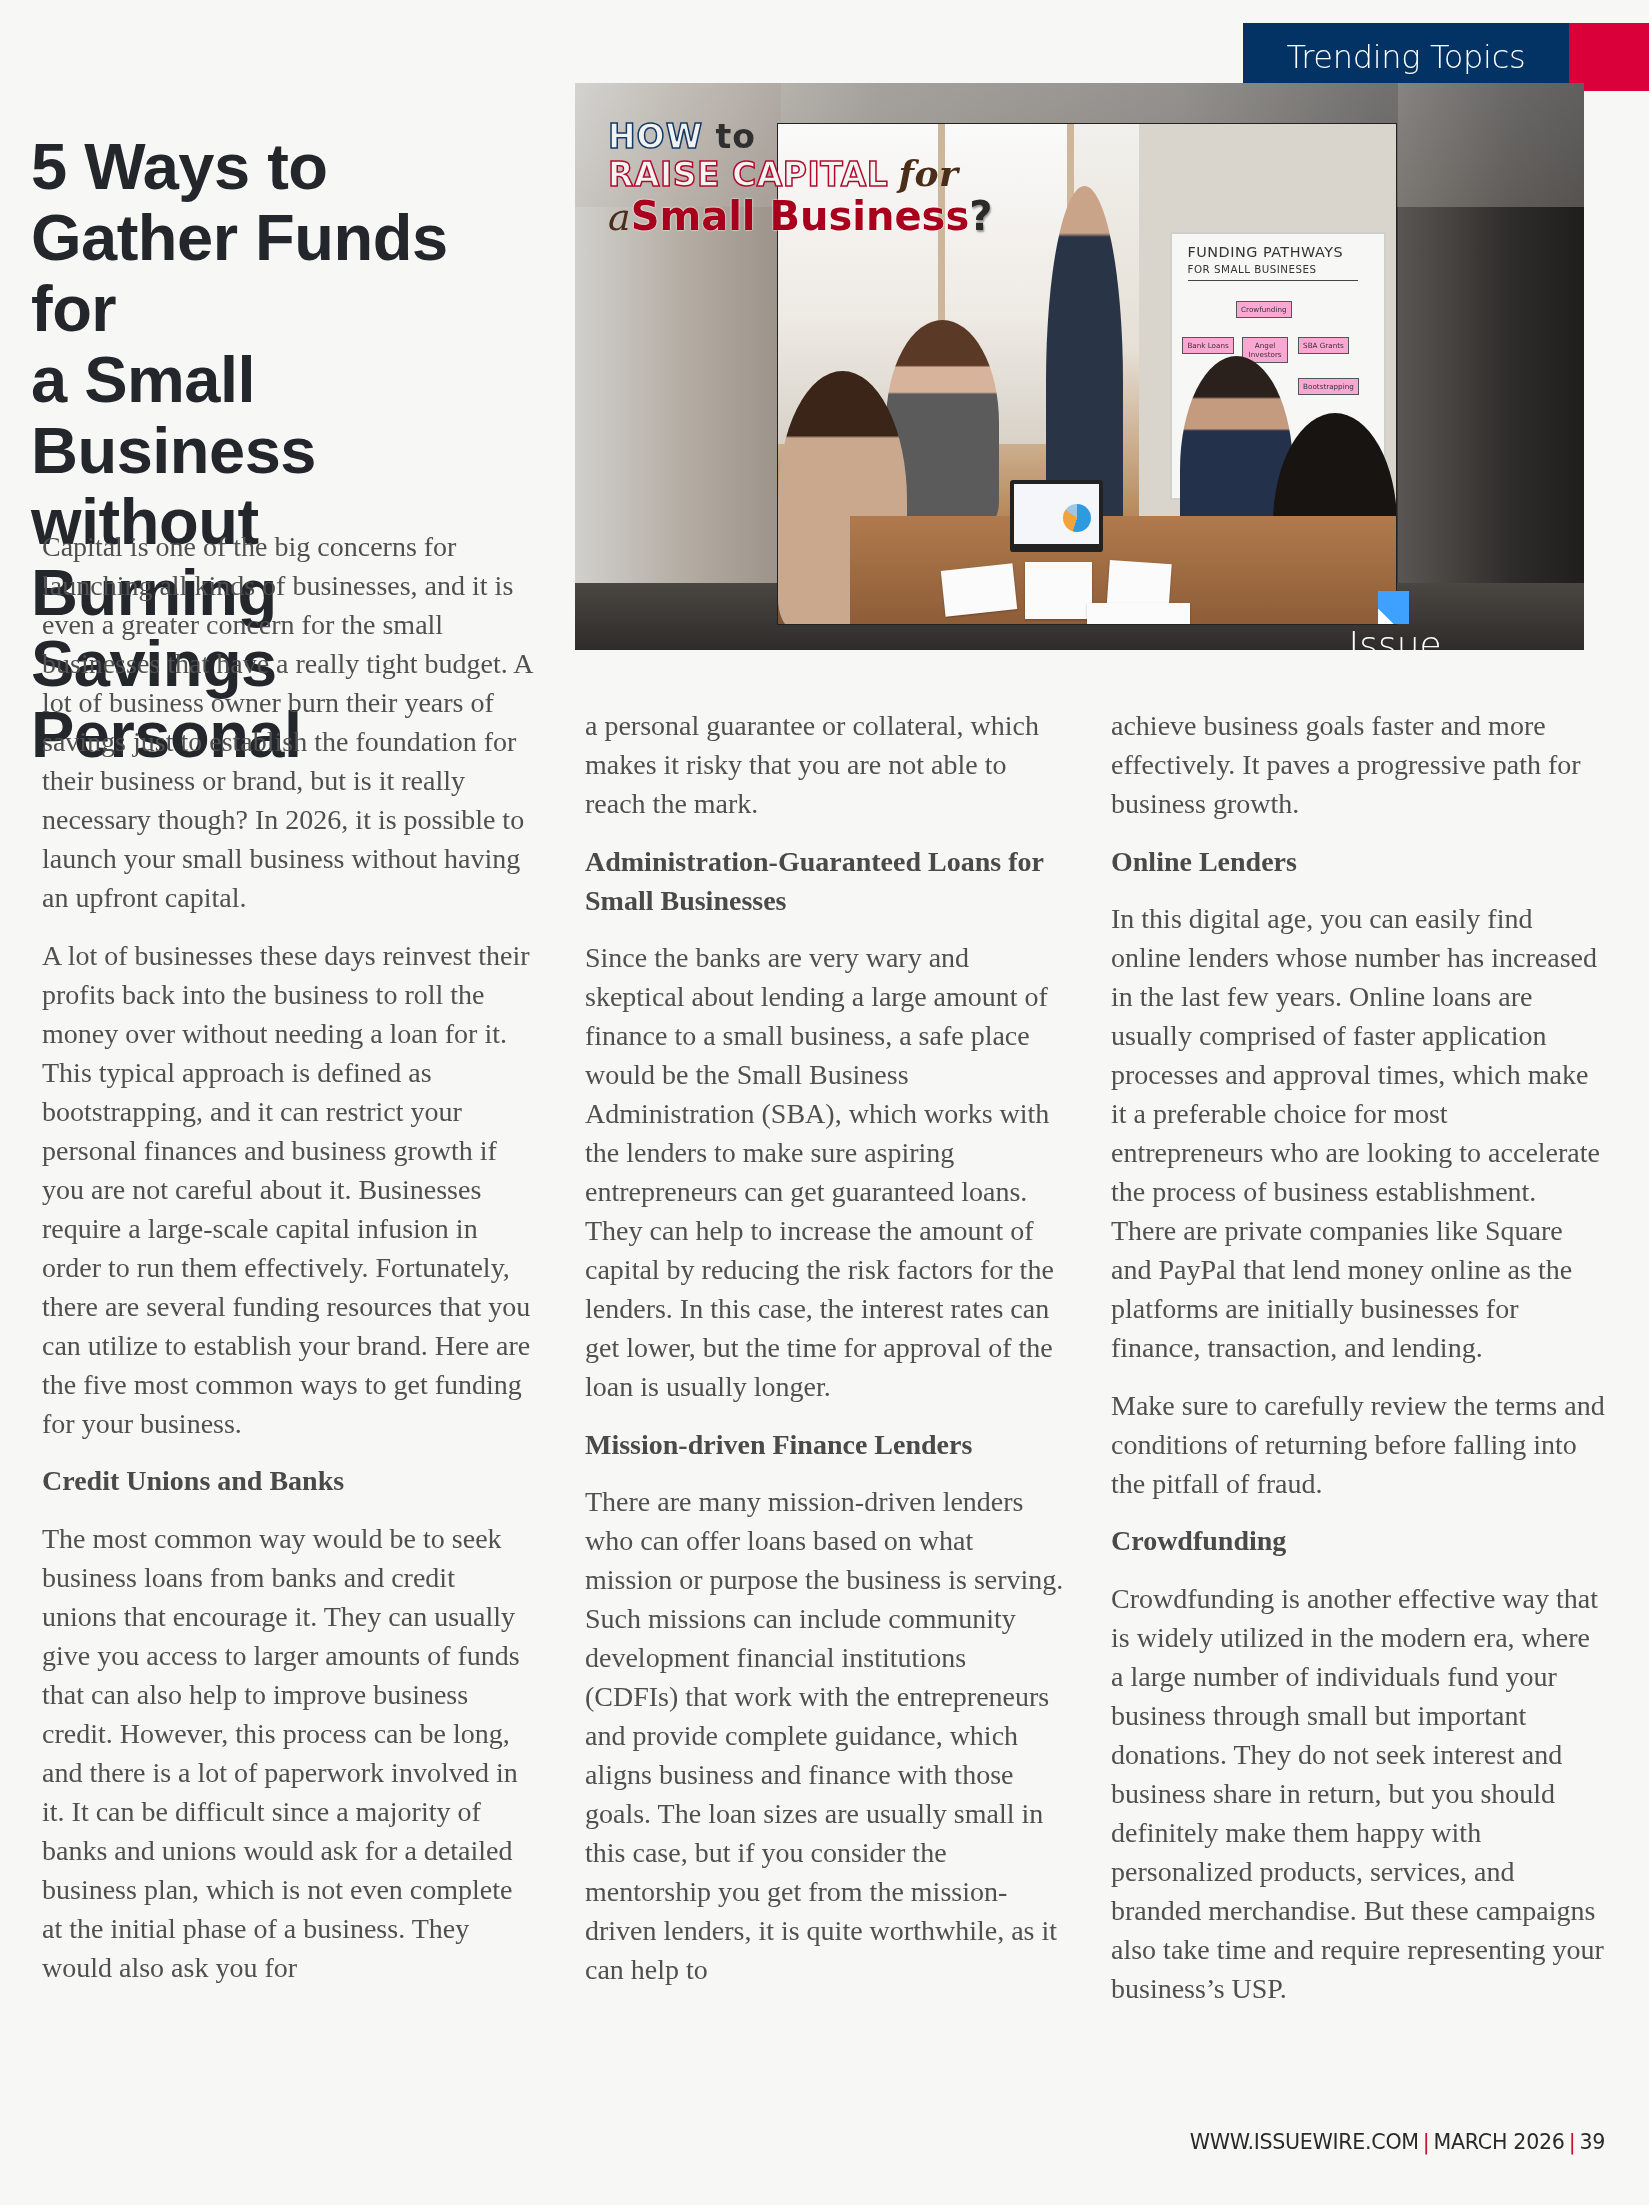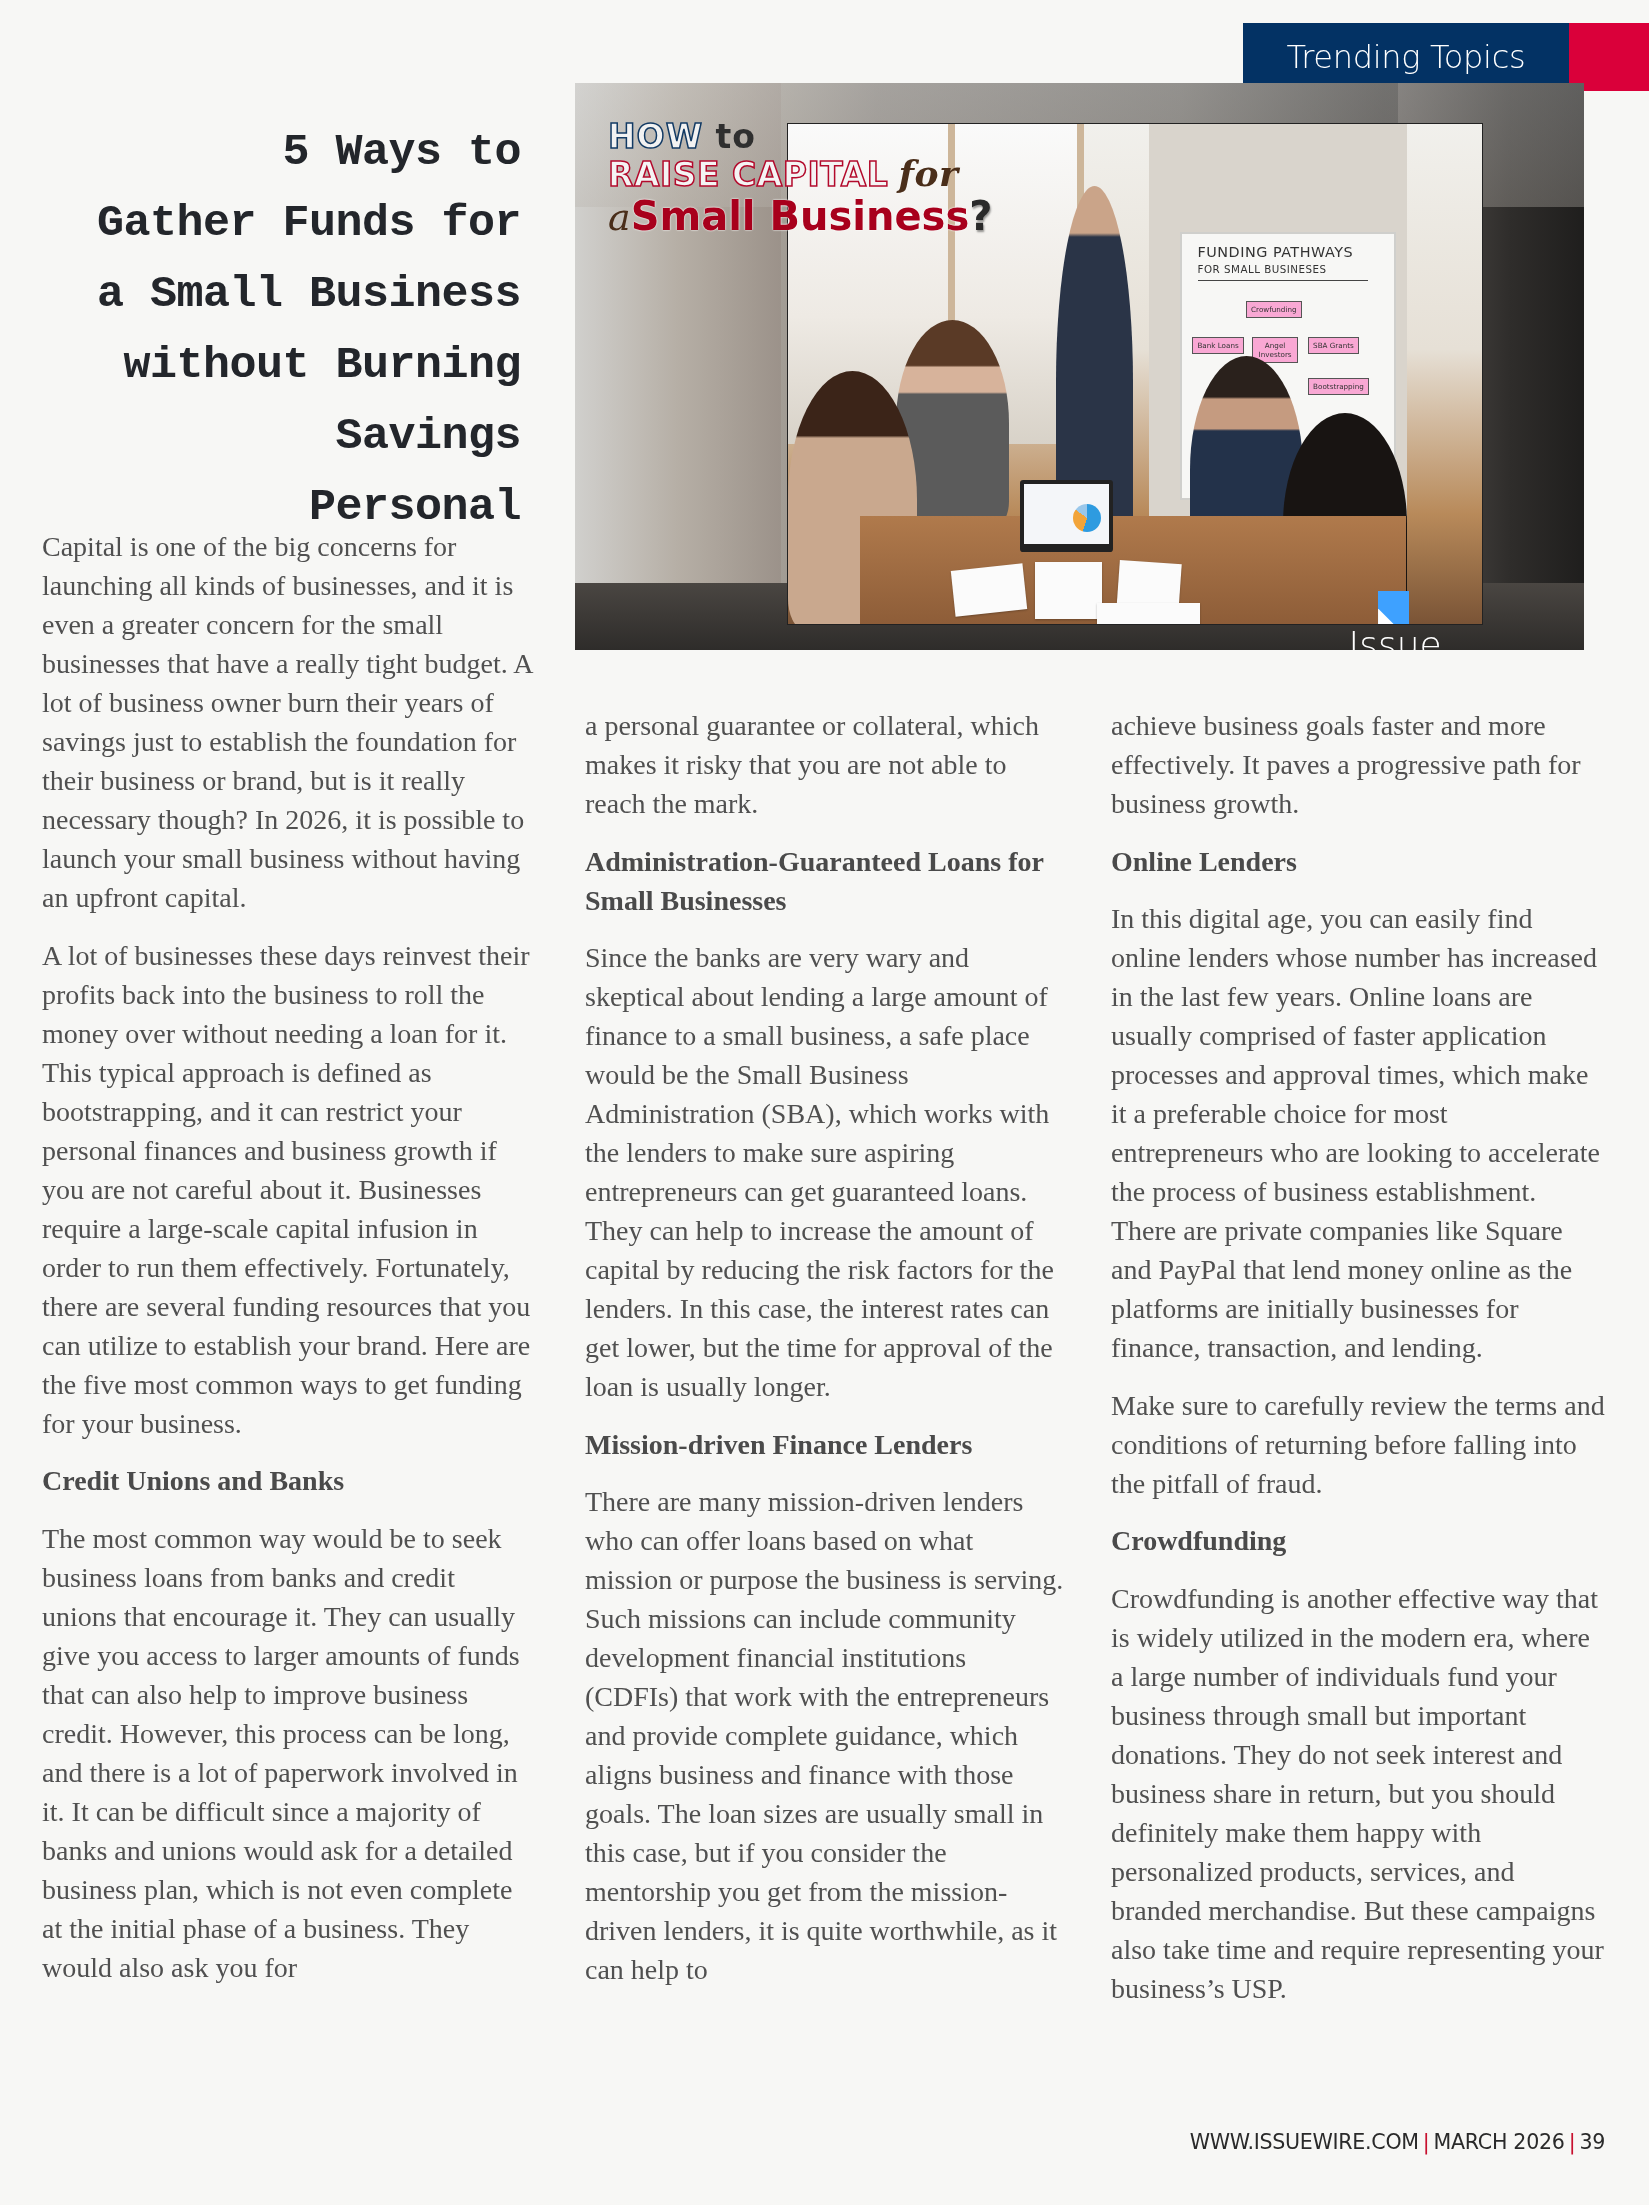--- a/index.html
+++ b/index.html
@@ -15,23 +15,23 @@
   .banner-navy {
     width:326px; height:100%; background:#033264;
     color:#fff; font-family:"DejaVu Sans", "Liberation Sans", sans-serif;
     font-size:32px; font-weight:300; display:flex; align-items:center; justify-content:center;
     letter-spacing:-0.3px;
   }
   .banner-red { flex:1; background:#da003a; }
 
   .title {
     position:absolute; left:31px; top:87px; width:490px;
-    text-align:right; color:#23262b;
-    font-family:Liberation Mono, monospace;
-    font-weight:700; font-size:45px; line-height:71px; letter-spacing:-0.5px;
+    text-align:left; color:#23262b;
+    font-family:Liberation Sans, sans-serif;
+    font-weight:700; font-size:65px; line-height:71px; letter-spacing:-0.5px;
   }
   .title span { display:block; }
 
   .col {
     position:absolute; color:#505050;
     font-size:28px; line-height:39px;
   }
   .col p { margin:0 0 18.6px 0; }
   .col h3 { margin:0 0 18.6px 0; font-size:28px; line-height:39px; font-weight:700; color:#4a4a4a; }
   .col1 { left:42px; top:527px; width:490px; }
@@ -45,21 +45,21 @@
   }
   .hero-blur-top { position:absolute; left:0; top:0; right:0; height:124px;
     background:linear-gradient(180deg,#d8d8d6 0%,#c7c4bf 60%,#b9b4ad 100%); opacity:.9; }
   .hero-blur-bottom { position:absolute; left:0; bottom:0; right:0; height:67px;
     background:linear-gradient(180deg,#4a4642 0%,#2e2c2a 100%); }
   .hero-left-fog { position:absolute; left:0; top:0; width:206px; height:100%;
     background:linear-gradient(90deg,#d2d1ce 0%,#b5ada3 50%,#9a9088 100%); opacity:.85; }
   .hero-right-dark { position:absolute; right:0; top:0; width:186px; height:100%;
     background:linear-gradient(90deg,#5a5653 0%,#2f2d2b 60%,#1f1e1d 100%); }
   .inner-photo {
-    position:absolute; left:212px; top:40px; width:696px; height:502px;
+    position:absolute; left:202px; top:40px; width:620px; height:502px;
     border:1.5px solid #222; box-sizing:border-box; overflow:hidden;
     background:linear-gradient(180deg,#f1f0ec 0%,#e6e0d6 45%,#b88a5a 78%,#7a5436 100%);
   }
   .window { position:absolute; left:0; top:0; width:289px; height:320px;
     background:linear-gradient(180deg,#fafafa 0%,#eeeae4 60%,#d8d2c8 100%); }
   .window-frame { position:absolute; top:0; width:7.2px; height:330px; background:#cdb69a; }
   .wall { position:absolute; left:361px; top:0; width:258px; height:392px; background:#d9d4cc; }
   .whiteboard {
     position:absolute; left:392px; top:108px; width:216px; height:268px;
     background:#f7f7f5; border:2.1px solid #cfcfcc; box-sizing:border-box;

